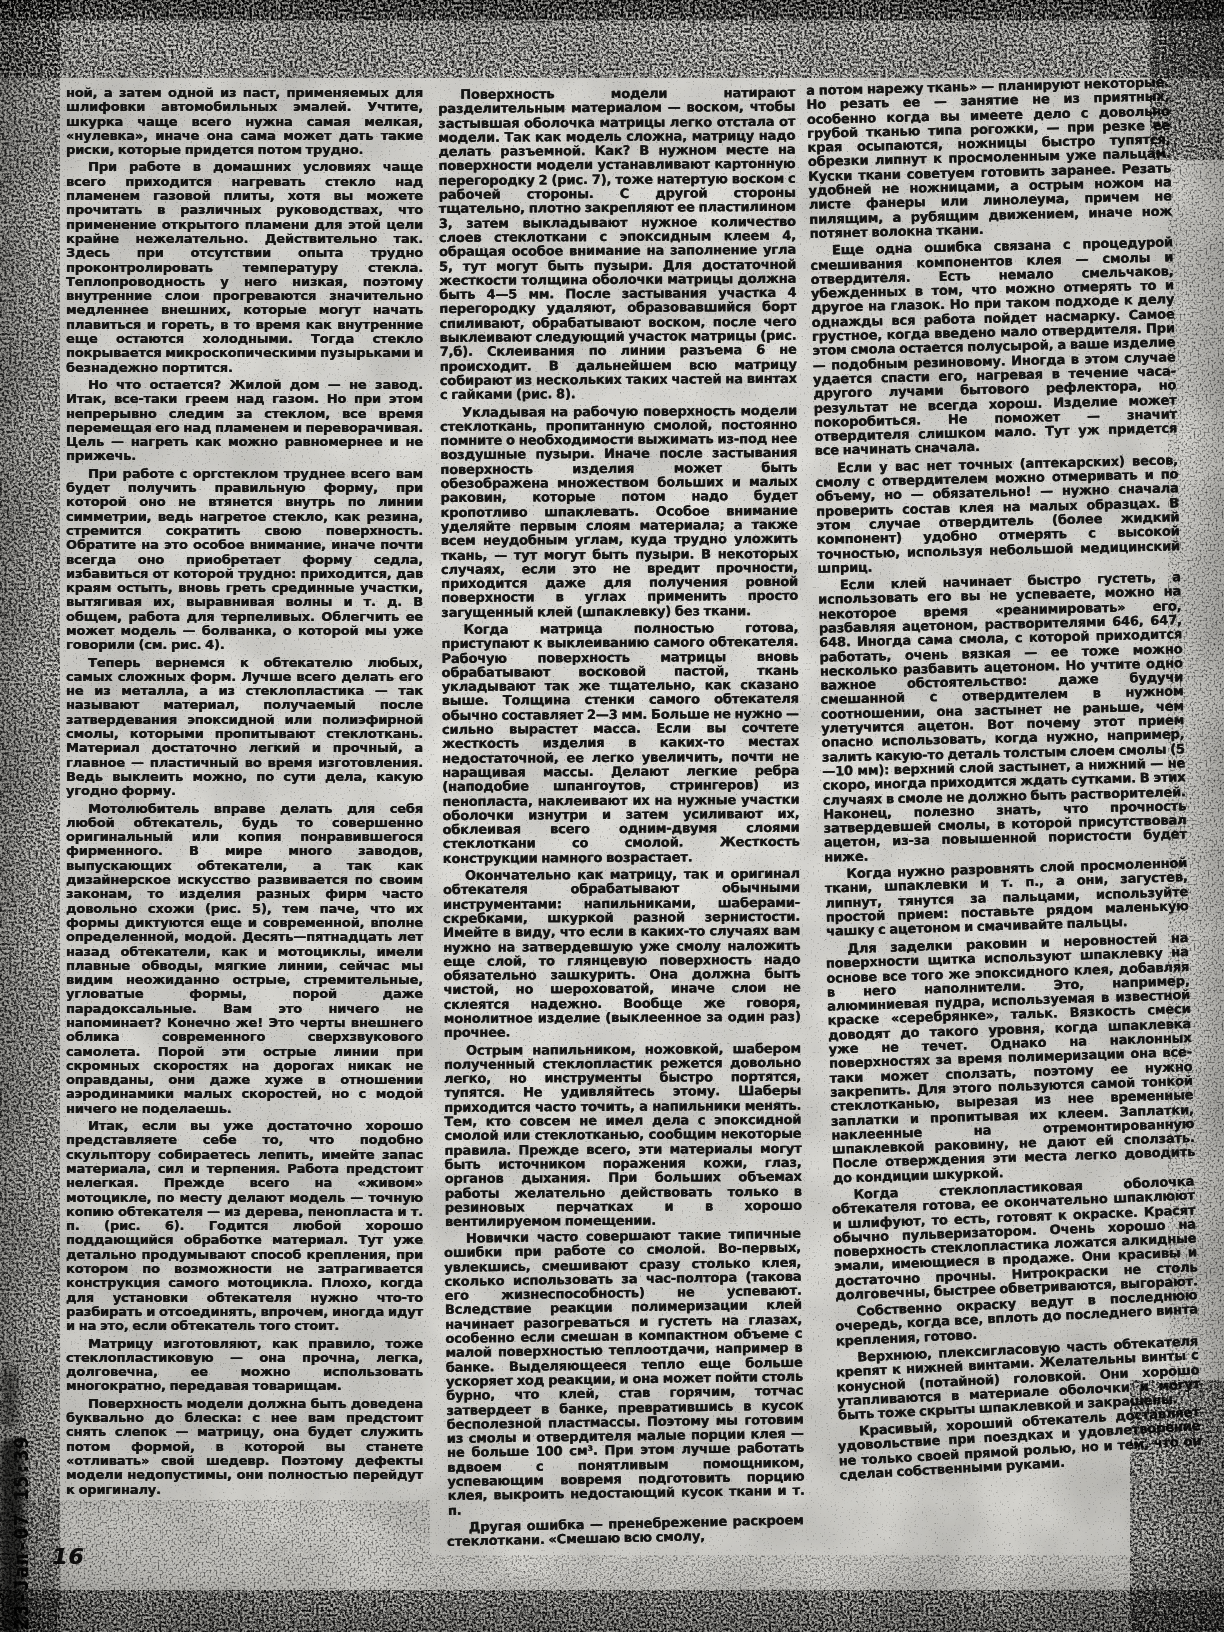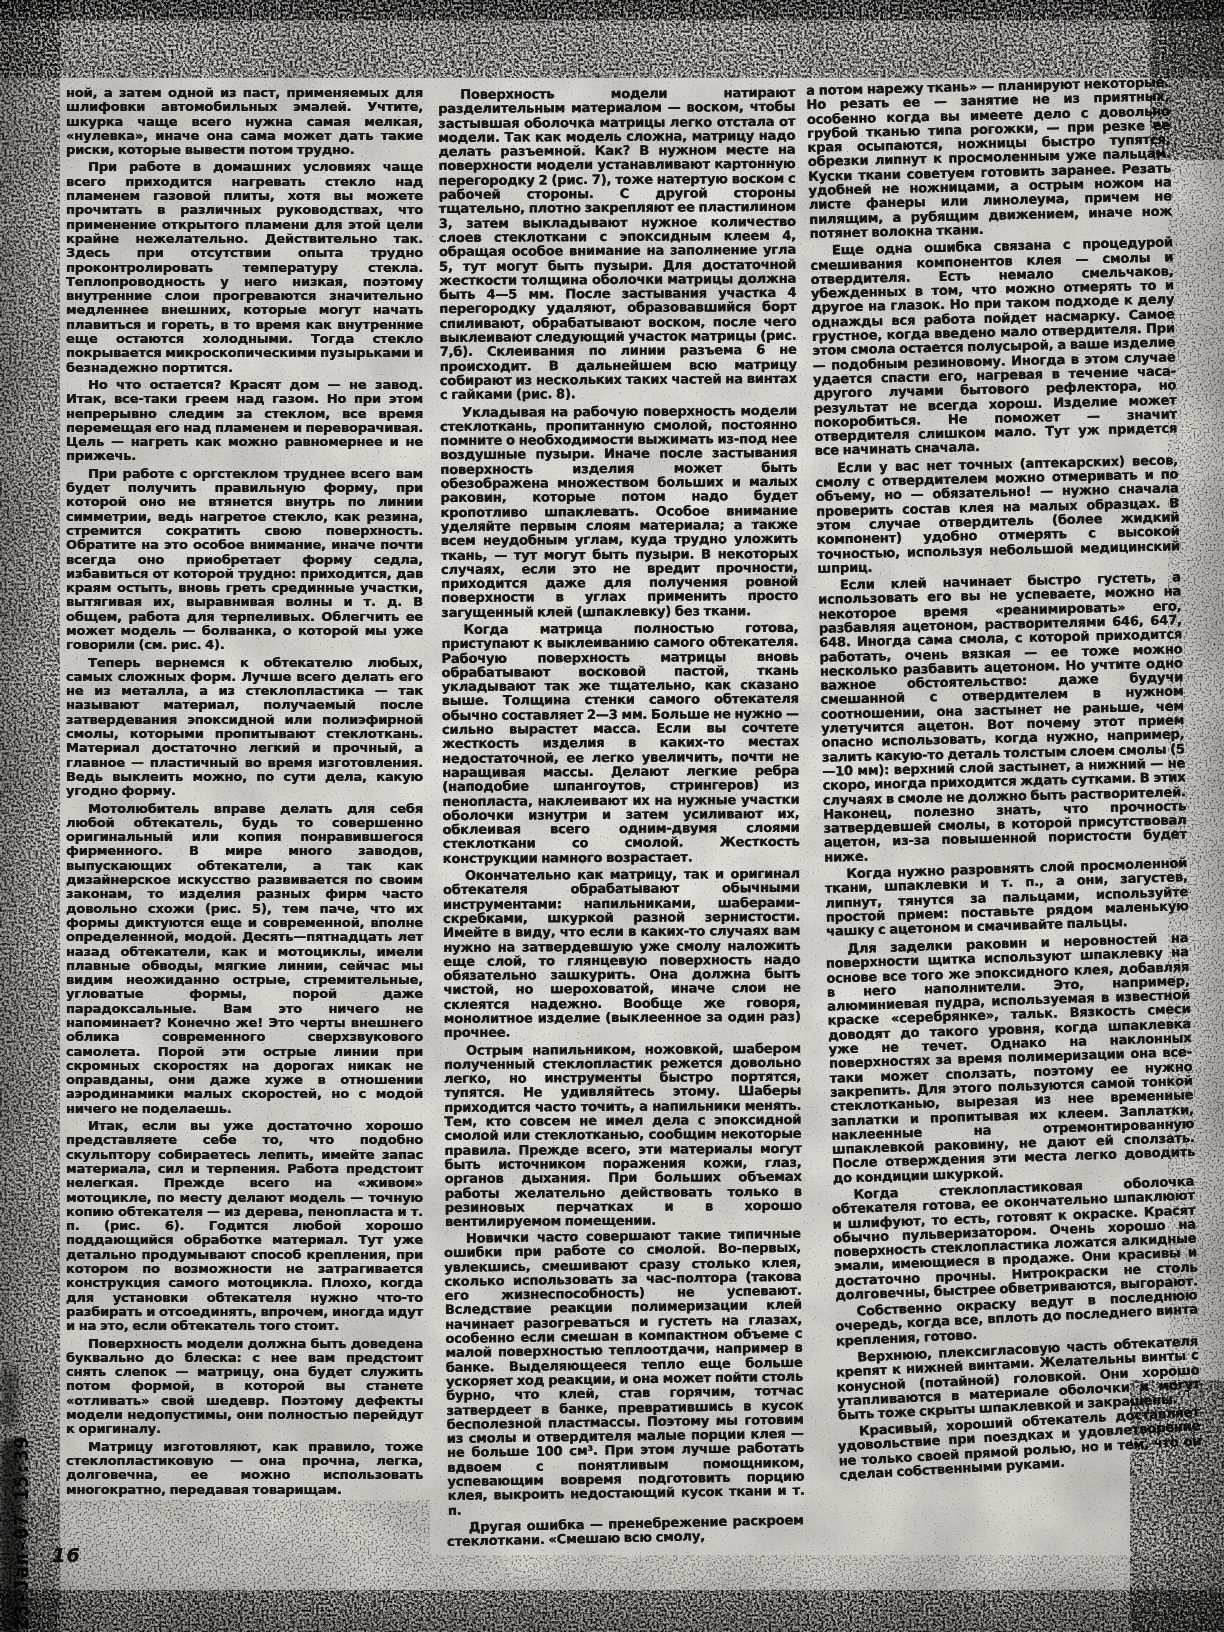--- a/index.html
+++ b/index.html
@@ -39,21 +39,21 @@
   .col1{left:66px;top:86px;width:357px;}
   .col2{left:438px;top:88px;width:357px;transform:rotate(-0.35deg);transform-origin:0 0;}
   .col3{left:806px;top:84px;width:363px;transform:rotate(-1.35deg);transform-origin:0 0;}
   .t1{transform:rotate(-0.5deg);transform-origin:0 50%;}
   .t2{transform:rotate(-0.9deg);transform-origin:0 50%;}
   .t3{transform:rotate(-1.4deg);transform-origin:0 50%;}
   .t4{transform:rotate(-1.9deg);transform-origin:0 50%;}
 
   .pagenum{
     position:absolute;left:52px;top:1544px;
-    font-size:19px;font-weight:700;font-style:italic;color:#131312;
+    font-size:22px;font-weight:700;font-style:italic;color:#131312;
     letter-spacing:1px;
     text-shadow:0.5px 0 0 #131312;
   }
   .stamp{
     position:absolute;left:10px;top:1392px;height:238px;
     writing-mode:vertical-rl;transform:rotate(180deg);
     font-family:"DejaVu Sans Mono","Liberation Mono",monospace;
     font-weight:700;font-size:19px;letter-spacing:1.5px;color:#0c0c0b;
     text-shadow:0.5px 0 0 #0c0c0b;
   }
@@ -65,29 +65,29 @@
 <div class="page">
 
   <div class="band-top"></div>
   <div class="band-left"></div>
   <div class="band-right"></div>
   <div class="band-bottom"></div>
   <div class="blotch"></div>
   <div class="blotch2"></div>
 
   <div class="col col1">
-    <p class="cont">ной, а затем одной из паст, применяемых для шлифовки автомобильных эмалей. Учтите, шкурка чаще всего нужна самая мелкая, «нулевка», иначе она сама может дать такие риски, которые вывести потом трудно.</p>
+    <p class="cont">ной, а затем одной из паст, применяемых для шлифовки автомобильных эмалей. Учтите, шкурка чаще всего нужна самая мелкая, «нулевка», иначе она сама может дать такие риски, которые придется потом трудно.</p>
     <p>При работе в домашних условиях чаще всего приходится нагревать стекло над пламенем газовой плиты, хотя вы можете прочитать в различных руководствах, что применение открытого пламени для этой цели крайне нежелательно. Действительно так. Здесь при отсутствии опыта трудно проконтролировать температуру стекла. Теплопроводность у него низкая, поэтому внутренние слои прогреваются значительно медленнее внешних, которые могут начать плавиться и гореть, в то время как внутренние еще остаются холодными. Тогда стекло покрывается микроскопическими пузырьками и безнадежно портится.</p>
-    <p>Но что остается? Красят дом — не завод. Итак, все-таки греем над газом. Но при этом непрерывно следим за стеклом, все время перемещая его над пламенем и переворачивая. Цель — нагреть как можно равномернее и не прижечь.</p>
+    <p>Но что остается? Жилой дом — не завод. Итак, все-таки греем над газом. Но при этом непрерывно следим за стеклом, все время перемещая его над пламенем и переворачивая. Цель — нагреть как можно равномернее и не прижечь.</p>
     <p>При работе с оргстеклом труднее всего вам будет получить правильную форму, при которой оно не втянется внутрь по линии симметрии, ведь нагретое стекло, как резина, стремится сократить свою поверхность. Обратите на это особое внимание, иначе почти всегда оно приобретает форму седла, избавиться от которой трудно: приходится, дав краям остыть, вновь греть срединные участки, вытягивая их, выравнивая волны и т. д. В общем, работа для терпеливых. Облегчить ее может модель — болванка, о которой мы уже говорили (см. рис. 4).</p>
     <p>Теперь вернемся к обтекателю любых, самых сложных форм. Лучше всего делать его не из металла, а из стеклопластика — так называют материал, получаемый после затвердевания эпоксидной или полиэфирной смолы, которыми пропитывают стеклоткань. Материал достаточно легкий и прочный, а главное — пластичный во время изготовления. Ведь выклеить можно, по сути дела, какую угодно форму.</p>
     <p>Мотолюбитель вправе делать для себя любой обтекатель, будь то совершенно оригинальный или копия понравившегося фирменного. В мире много заводов, выпускающих обтекатели, а так как дизайнерское искусство развивается по своим законам, то изделия разных фирм часто довольно схожи (рис. 5), тем паче, что их формы диктуются еще и современной, вполне определенной, модой. Десять—пятнадцать лет назад обтекатели, как и мотоциклы, имели плавные обводы, мягкие линии, сейчас мы видим неожиданно острые, стремительные, угловатые формы, порой даже парадоксальные. Вам это ничего не напоминает? Конечно же! Это черты внешнего облика современного сверхзвукового самолета. Порой эти острые линии при скромных скоростях на дорогах никак не оправданы, они даже хуже в отношении аэродинамики малых скоростей, но с модой ничего не поделаешь.</p>
     <p>Итак, если вы уже достаточно хорошо представляете себе то, что подобно скульптору собираетесь лепить, имейте запас материала, сил и терпения. Работа предстоит нелегкая. Прежде всего на «живом» мотоцикле, по месту делают модель — точную копию обтекателя — из дерева, пенопласта и т. п. (рис. 6). Годится любой хорошо поддающийся обработке материал. Тут уже детально продумывают способ крепления, при котором по возможности не затрагивается конструкция самого мотоцикла. Плохо, когда для установки обтекателя нужно что-то разбирать и отсоединять, впрочем, иногда идут и на это, если обтекатель того стоит.</p>
+    <p>Матрицу изготовляют, как правило, тоже стеклопластиковую — она прочна, легка, долговечна, ее можно использовать многократно, передавая товарищам.</p>
     <p>Поверхность модели должна быть доведена буквально до блеска: с нее вам предстоит снять слепок — матрицу, она будет служить потом формой, в которой вы станете «отливать» свой шедевр. Поэтому дефекты модели недопустимы, они полностью перейдут к оригиналу.</p>
-    <p>Матрицу изготовляют, как правило, тоже стеклопластиковую — она прочна, легка, долговечна, ее можно использовать многократно, передавая товарищам.</p>
   </div>
 
   <div class="col col2">
     <p>Поверхность модели натирают разделительным материалом — воском, чтобы застывшая оболочка матрицы легко отстала от модели. Так как модель сложна, матрицу надо делать разъемной. Как? В нужном месте на поверхности модели устанавливают картонную перегородку 2 (рис. 7), тоже натертую воском с рабочей стороны. С другой стороны тщательно, плотно закрепляют ее пластилином 3, затем выкладывают нужное количество слоев стеклоткани с эпоксидным клеем 4, обращая особое внимание на заполнение угла 5, тут могут быть пузыри. Для достаточной жесткости толщина оболочки матрицы должна быть 4—5 мм. После застывания участка 4 перегородку удаляют, образовавшийся борт спиливают, обрабатывают воском, после чего выклеивают следующий участок матрицы (рис. 7,б). Склеивания по линии разъема 6 не происходит. В дальнейшем всю матрицу собирают из нескольких таких частей на винтах с гайками (рис. 8).</p>
     <p>Укладывая на рабочую поверхность модели стеклоткань, пропитанную смолой, постоянно помните о необходимости выжимать из-под нее воздушные пузыри. Иначе после застывания поверхность изделия может быть обезображена множеством больших и малых раковин, которые потом надо будет кропотливо шпаклевать. Особое внимание уделяйте первым слоям материала; а также всем неудобным углам, куда трудно уложить ткань, — тут могут быть пузыри. В некоторых случаях, если это не вредит прочности, приходится даже для получения ровной поверхности в углах применить просто загущенный клей (шпаклевку) без ткани.</p>
     <p>Когда матрица полностью готова, приступают к выклеиванию самого обтекателя. Рабочую поверхность матрицы вновь обрабатывают восковой пастой, ткань укладывают так же тщательно, как сказано выше. Толщина стенки самого обтекателя обычно составляет 2—3 мм. Больше не нужно — сильно вырастет масса. Если вы сочтете жесткость изделия в каких-то местах недостаточной, ее легко увеличить, почти не наращивая массы. Делают легкие ребра (наподобие шпангоутов, стрингеров) из пенопласта, наклеивают их на нужные участки оболочки изнутри и затем усиливают их, обклеивая всего одним-двумя слоями стеклоткани со смолой. Жесткость конструкции намного возрастает.</p>
     <p>Окончательно как матрицу, так и оригинал обтекателя обрабатывают обычными инструментами: напильниками, шаберами-скребками, шкуркой разной зернистости. Имейте в виду, что если в каких-то случаях вам нужно на затвердевшую уже смолу наложить еще слой, то глянцевую поверхность надо обязательно зашкурить. Она должна быть чистой, но шероховатой, иначе слои не склеятся надежно. Вообще же говоря, монолитное изделие (выклеенное за один раз) прочнее.</p>
     <p>Острым напильником, ножовкой, шабером полученный стеклопластик режется довольно легко, но инструменты быстро портятся, тупятся. Не удивляйтесь этому. Шаберы приходится часто точить, а напильники менять. Тем, кто совсем не имел дела с эпоксидной смолой или стеклотканью, сообщим некоторые правила. Прежде всего, эти материалы могут быть источником поражения кожи, глаз, органов дыхания. При больших объемах работы желательно действовать только в резиновых перчатках и в хорошо вентилируемом помещении.</p>
     <p class="t1">Новички часто совершают такие типичные ошибки при работе со смолой. Во-первых, увлекшись, смешивают сразу столько клея, сколько использовать за час-полтора (такова его жизнеспособность) не успевают. Вследствие реакции полимеризации клей начинает разогреваться и густеть на глазах, особенно если смешан в компактном объеме с малой поверхностью теплоотдачи, например в банке. Выделяющееся тепло еще больше ускоряет ход реакции, и она может пойти столь бурно, что клей, став горячим, тотчас затвердеет в банке, превратившись в кусок бесполезной пластмассы. Поэтому мы готовим из смолы и отвердителя малые порции клея — не больше 100 см³. При этом лучше работать вдвоем с понятливым помощником, успевающим вовремя подготовить порцию клея, выкроить недостающий кусок ткани и т. п.</p>
     <p class="t2">Другая ошибка — пренебрежение раскроем стеклоткани. «Смешаю всю смолу,</p>

